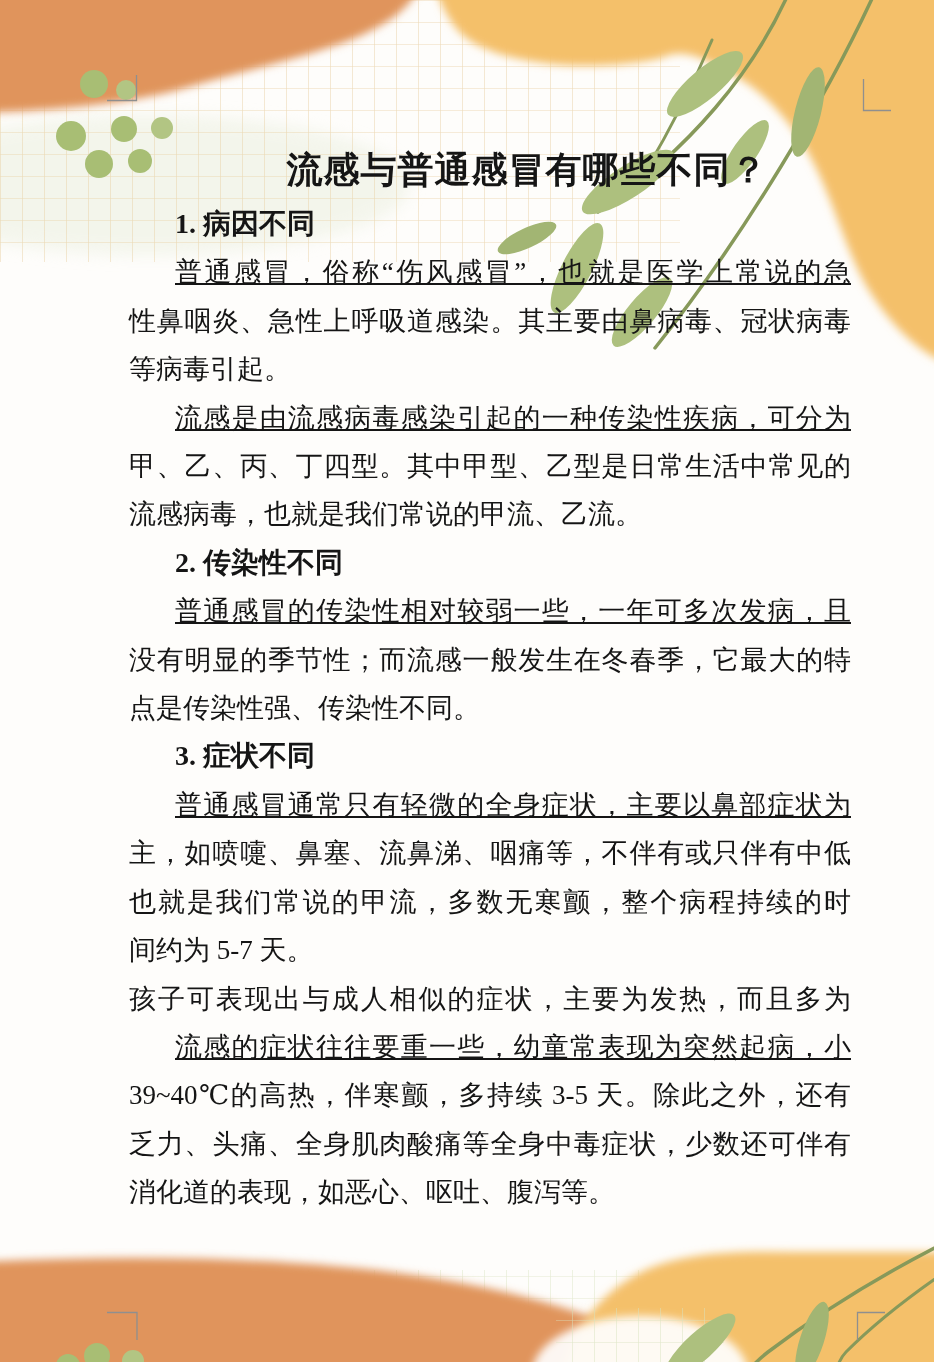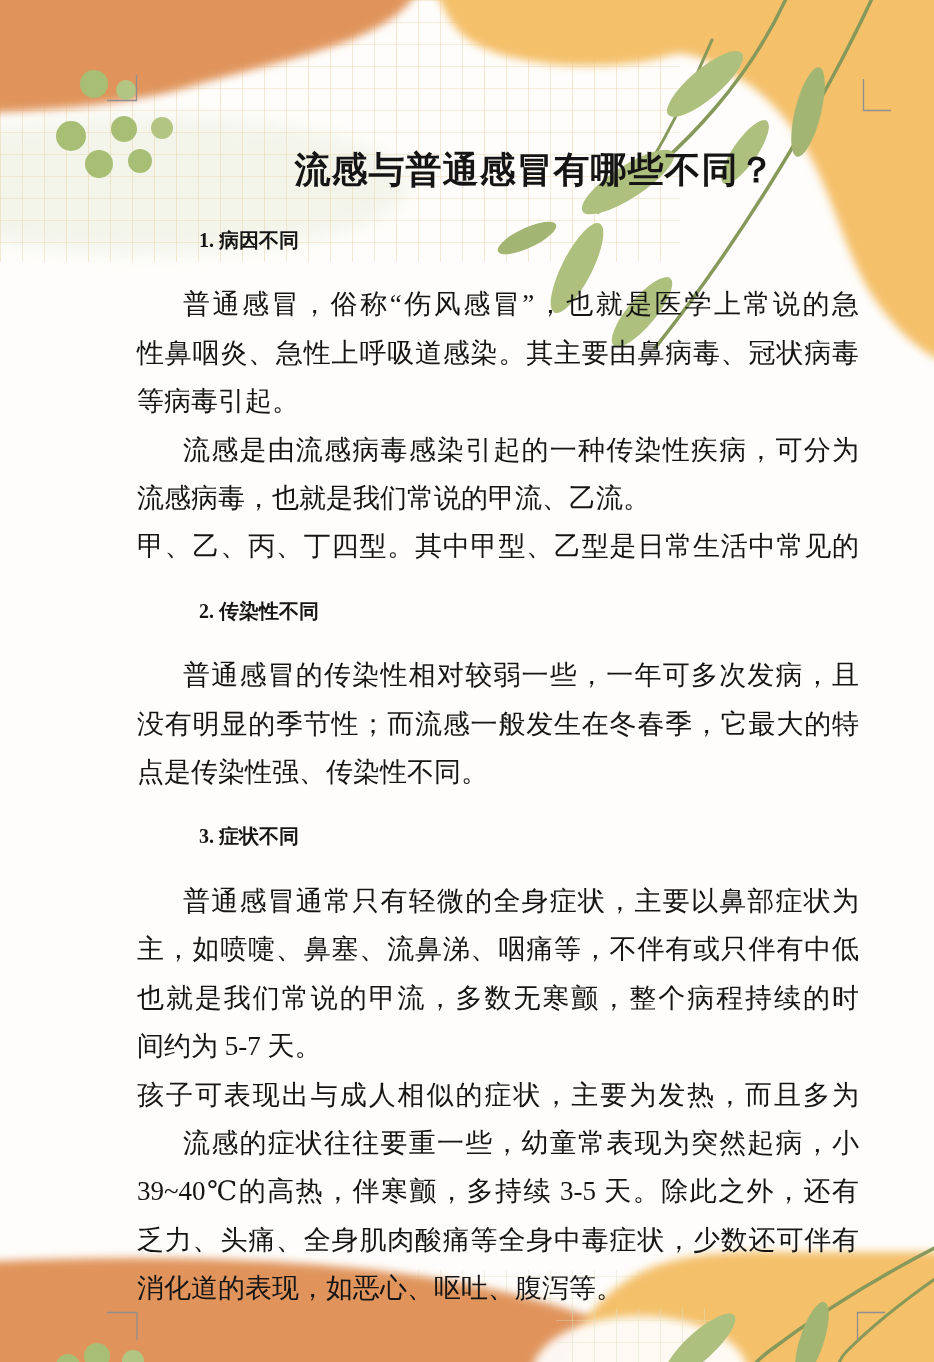--- a/index.html
+++ b/index.html
@@ -10,48 +10,48 @@
     overflow: hidden;
     font-family: "Liberation Serif", "DejaVu Serif", serif;
   }
   .decor {
     position: absolute; left: 0; top: 0;
     width: 934px; height: 1362px;
     display: block;
   }
   .content {
     position: absolute;
-    left: 137px; top: 140px;
+    left: 129px; top: 140px;
     width: 722px;
     color: var(--ink, #151515);
   }
   .title {
     font-size: 36px;
     font-weight: bold;
     line-height: 60px;
     text-align: center;
     padding-left: 74px;     
     letter-spacing: 1px;
     white-space: nowrap;
   }
   .hd {
-    font-size: 20px;
+    font-size: 28px;
     font-weight: bold;
     line-height: 48.4px;
     text-indent: 46px;
-    margin: 16px;
+    margin: 0;
   }
   .para {
     font-size: 27px;
     line-height: 48.4px;
     margin: 0;
   }
   .line { display: block; text-align: justify; }
   .line.just { text-align-last: justify; }
-  .line.first { text-indent: 46px; }
+  .line.first { text-indent: 46px; text-decoration: underline; }
 </style>
 </head>
 <body>
 
 <svg class="decor" viewBox="0 0 934 1362" aria-hidden="true">
   <defs>
     <filter id="wc" x="-30%" y="-30%" width="160%" height="160%">
         <feGaussianBlur stdDeviation="4"></feGaussianBlur>
       </filter>
     <filter id="wc2" x="-50%" y="-50%" width="200%" height="200%">
@@ -126,22 +126,22 @@
   <div class="hd">1. 病因不同</div>
 
   <p class="para">
     <span class="line first just">普通感冒，俗称“伤风感冒”，也就是医学上常说的急</span>
     <span class="line just">性鼻咽炎、急性上呼吸道感染。其主要由鼻病毒、冠状病毒</span>
     <span class="line">等病毒引起。</span>
   </p>
 
   <p class="para">
     <span class="line first just">流感是由流感病毒感染引起的一种传染性疾病，可分为</span>
+    <span class="line just">甲、乙、丙、丁四型。其中甲型、乙型是日常生活中常见的</span>
     <span class="line">流感病毒，也就是我们常说的甲流、乙流。</span>
-    <span class="line just">甲、乙、丙、丁四型。其中甲型、乙型是日常生活中常见的</span>
   </p>
 
   <div class="hd">2. 传染性不同</div>
 
   <p class="para">
     <span class="line first just">普通感冒的传染性相对较弱一些，一年可多次发病，且</span>
     <span class="line just">没有明显的季节性；而流感一般发生在冬春季，它最大的特</span>
     <span class="line">点是传染性强、传染性不同。</span>
   </p>
 

